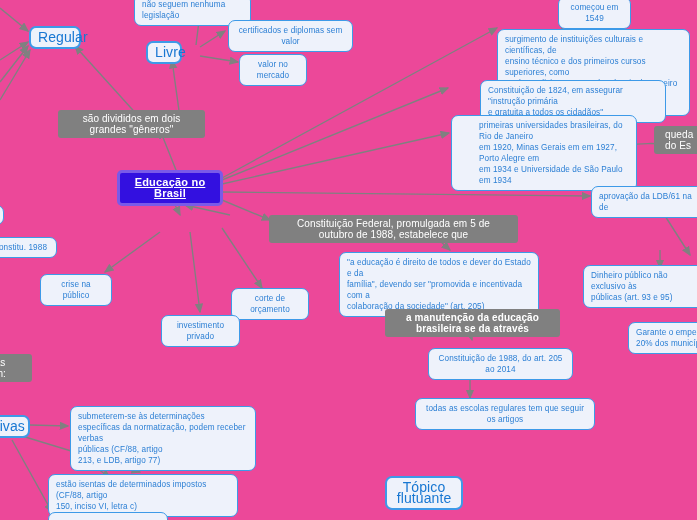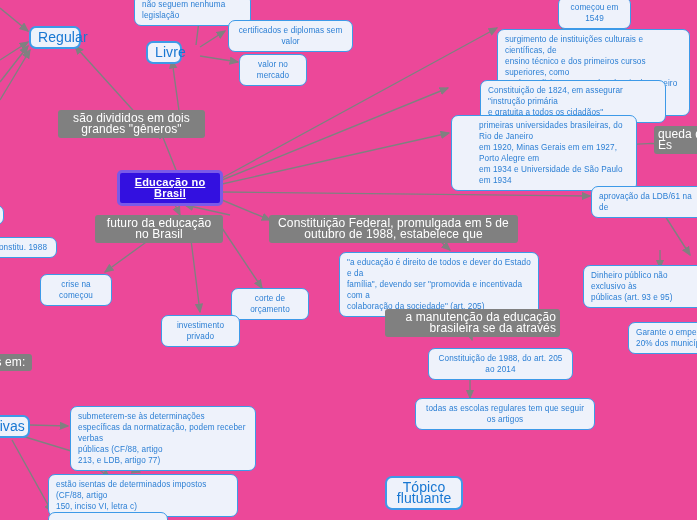--- a/index.html
+++ b/index.html
@@ -41,22 +41,22 @@
     color: #1877d2;
     font-size: 14px;
     border-width: 2px;
     text-align: center;
   }
   .node.gray {
     background: #808080;
     border: none;
     border-radius: 3px;
     color: #ffffff;
-    font-size: 12px;
-    padding: 3px 4px;
+    font-size: 10px;
+    padding: 3px 11px;
     line-height: 11px;
   }
   .node.central {
     background: #3310e0;
     border: 3px solid #7a5ae8;
     border-radius: 5px;
     color: #ffffff;
     font-weight: bold;
     font-size: 11px;
     text-decoration: underline;
@@ -154,43 +154,42 @@
   <div class="node gray" style="left:58px; top:110px; width:147px; text-align:center;">são divididos  em dois grandes "gêneros"</div>
 
   <div class="node gray" style="left:654px; top:126px; width:60px;">queda do Es</div>
 
   <div class="node" style="left:591px; top:186px; width:120px;">aprovação da LDB/61 na de</div>
 
   <div class="node central" style="left:117px; top:170px; width:106px;">Educação no Brasil</div>
 
   <div class="node gray" style="left:269px; top:215px; width:249px; text-align:center;">Constituição Federal, promulgada em 5 de outubro de 1988, estabelece que</div>
 
-  <div class="node gray" style="left:95px; top:215px; width:128px; text-align:center;">futuro da educação no Brasil</div>
 
   <div class="node" style="left:-25px; top:237px; width:82px;">na constitu. 1988</div>
 
   <div class="node" style="left:-24px; top:205px; width:28px; height:20px;"></div>
 
-  <div class="node" style="left:40px; top:274px; width:72px; text-align:center;">crise na começou</div>
+  <div class="node" style="left:40px; top:274px; width:72px; text-align:center;">crise na público</div>
 
   <div class="node" style="left:231px; top:288px; width:78px; text-align:center;">corte de orçamento</div>
 
   <div class="node" style="left:161px; top:315px; width:79px; text-align:center;">investimento privado</div>
 
   <div class="node" style="left:339px; top:252px; width:200px;">"a educação é direito de todos e dever do Estado e da
 família", devendo ser "promovida e incentivada com a
 colaboração da sociedade" (art. 205)</div>
 
   <div class="node" style="left:583px; top:265px; width:128px;">Dinheiro público não exclusivo às
 públicas (art. 93 e 95)</div>
 
   <div class="node" style="left:628px; top:322px; width:92px;">Garante o empenho
 20% dos municípios</div>
 
-  <div class="node gray" style="left:385px; top:309px; width:175px; text-align:right;">a manutenção da educação brasileira se da através</div>
+  <div class="node gray" style="left:385px; top:309px; width:175px; text-align:center;font-weight:bold;">a manutenção da educação brasileira se da através</div>
 
   <div class="node" style="left:428px; top:348px; width:145px; text-align:center;">Constituição de 1988, do art. 205 ao 2014</div>
 
   <div class="node" style="left:415px; top:398px; width:180px; text-align:center;">todas as escolas regulares tem que seguir os artigos</div>
 
   <div class="node gray" style="left:-22px; top:354px; width:54px;">das em:</div>
 
   <div class="node bold" style="left:-26px; top:415px; width:56px;">rativas</div>
 
   <div class="node" style="left:70px; top:406px; width:186px;">submeterem-se às determinações

